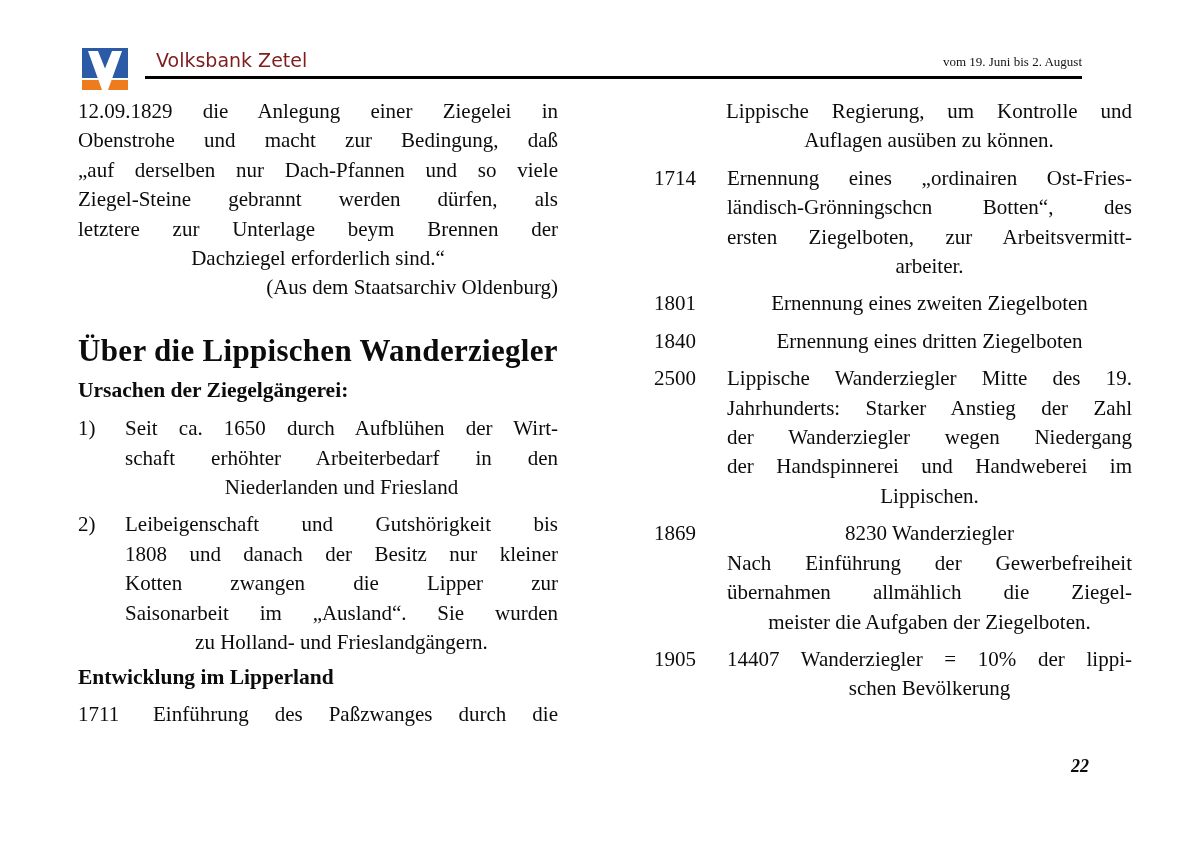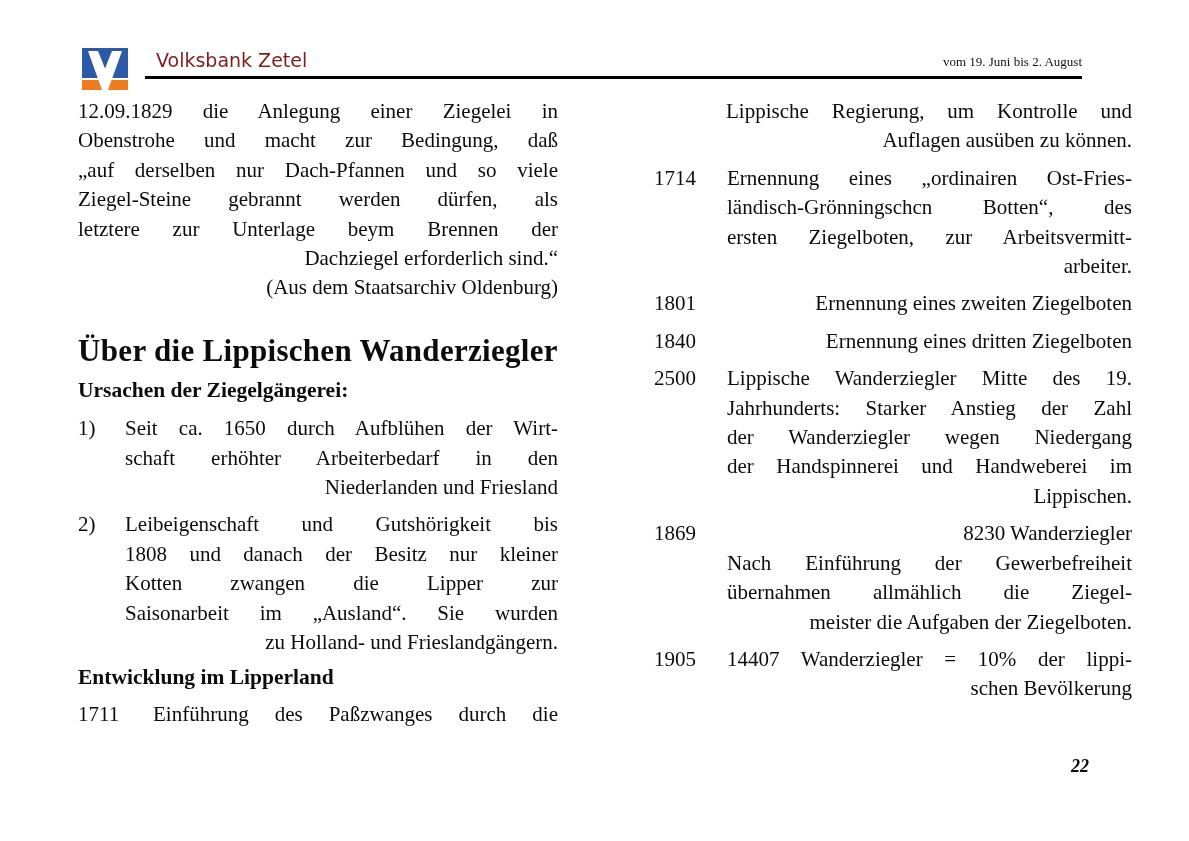--- a/index.html
+++ b/index.html
@@ -27,21 +27,21 @@
   }
   .header-rule {
     position:absolute; left:145px; top:76px; width:937px; height:3px;
     background:#000;
   }
   
   .col { position:absolute; top:97px; font-size:21px; line-height:29.4px; }
   .col-left  { left:78px;  width:480px; }
   .col-right { left:610px; width:478px;margin-left:44px; }
 
-  .jline { text-align:right; white-space:nowrap; }
+  .jline { text-align:center; white-space:nowrap; }
   .jline.j { text-align:justify; text-align-last:justify; white-space:normal; }
 
   .source { text-align:right; }
   .title {
     margin-top:33px; font-size:31px; font-weight:bold;
     text-align:center; line-height:30px; letter-spacing:.3px;
   }
   .subhead { margin-top:10px; font-size:21.5px; font-weight:bold; line-height:29.4px; }
   .subhead.dev { margin-top:5px; }
 

